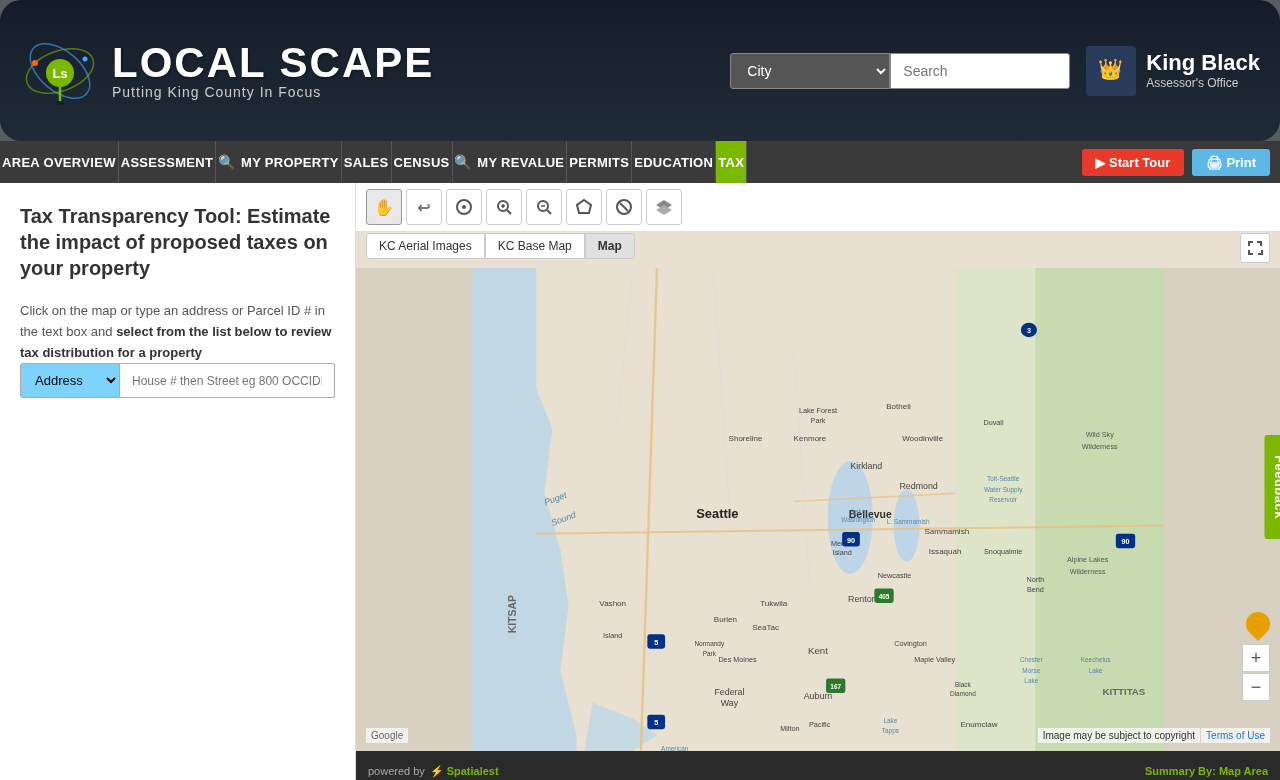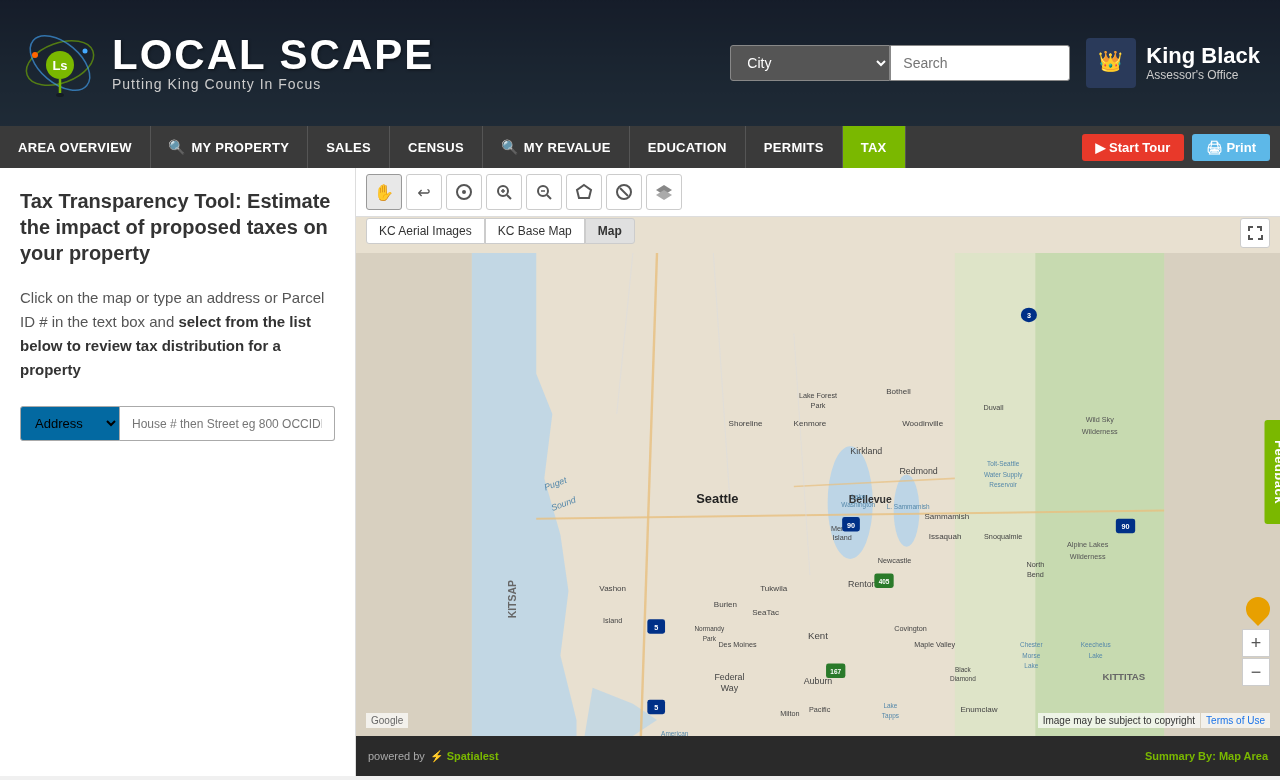--- a/index.html
+++ b/index.html
@@ -1,25 +1,26 @@
 <!DOCTYPE html>
 <html><head>
   <meta charset="utf-8">
   <style>
     * { box-sizing: border-box; margin: 0; padding: 0; }
     body { font-family: Arial, sans-serif; width: 1280px; height: 780px; overflow: hidden; background: #f0f0f0; }
 
     
     #header {
       background: linear-gradient(to bottom, #1a1a2e 0%, #2d3a4a 60%, #3a4a5a 100%);
-      height: 126px;
+      height: 141px;
       display: flex;
       align-items: center;
       padding: 12px 20px;
       position: relative;
+      border-radius: 21px;
     }
     #header-bg-overlay {
       position: absolute; top: 0; left: 0; right: 0; bottom: 0;
       background: rgba(20,30,40,0.7);
       z-index: 0;
     }
     .header-content {
       display: flex;
       align-items: center;
       width: 100%;
@@ -99,21 +100,21 @@
     }
 
     
     #nav {
       background: #3a3a3a;
       height: 42px;
       display: flex;
       align-items: stretch;
     }
     .nav-item {
-      padding: 0 18px;
+      padding: 0 2px;
       display: flex;
       align-items: center;
       color: white;
       font-size: 13px;
       font-weight: bold;
       cursor: pointer;
       border-right: 1px solid #555;
       white-space: nowrap;
       text-transform: uppercase;
       letter-spacing: 0.3px;
@@ -170,32 +171,31 @@
       overflow-y: auto;
     }
     .panel-title {
       font-size: 20px;
       font-weight: bold;
       color: #333;
       line-height: 1.3;
       margin-bottom: 20px;
     }
     .panel-description {
-      font-size: 15px;
+      font-size: 13px;
       color: #555;
       line-height: 1.6;
-      margin-bottom: 24px;
     }
     .panel-description strong { font-weight: bold; color: #333; }
     .address-row {
       display: flex;
       gap: 0;
     }
     .address-type-select {
-      background: #0369a1;
+      background: #7dd3fc;
       border: 1px solid #aaa;
       padding: 8px 10px;
       font-size: 13px;
       cursor: pointer;
       border-radius: 3px 0 0 3px;
       min-width: 100px;
       appearance: auto;
     }
     .address-input {
       flex: 1;
@@ -464,32 +464,33 @@
           <h2>King Black</h2>
           <p>Assessor's Office</p>
         </div>
       </div>
     </div>
   </div>
 </div>
 
 <div id="nav">
   <div class="nav-item">Area Overview</div>
+  <div class="nav-item">Assessment</div>
   <div class="nav-item">
     <span class="nav-icon">🔍</span>
     <span>My Property</span>
   </div>
   <div class="nav-item">Sales</div>
   <div class="nav-item">Census</div>
   <div class="nav-item">
     <span class="nav-icon">🔍</span>
     <span>My Revalue</span>
   </div>
+  <div class="nav-item">Permits</div>
   <div class="nav-item">Education</div>
-  <div class="nav-item">Permits</div>
   <div class="nav-item active">Tax</div>
   <div class="nav-right">
     <button class="btn-start-tour">▶ Start Tour</button>
     <button class="btn-print">🖨 Print</button>
   </div>
 </div>
 
 <div id="main">
 
   <div id="left-panel">

